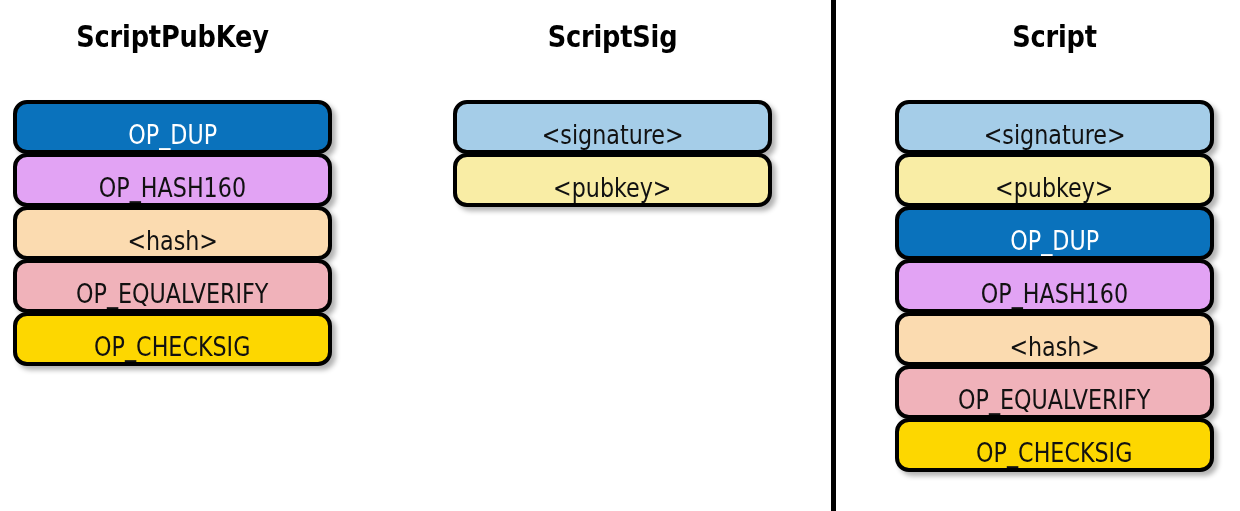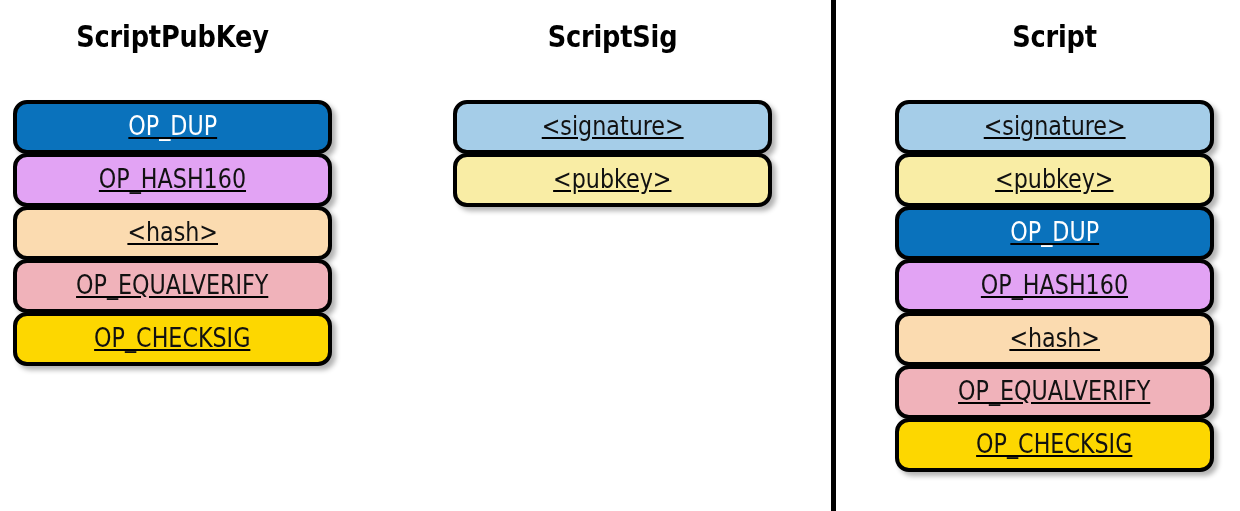--- a/index.html
+++ b/index.html
@@ -67,25 +67,24 @@
   
   .op-box {
     position: relative;
     box-sizing: border-box;
     width: 100%;
     height: 54px;
     margin-bottom: 0px;
     border: 4px solid #000000;
     border-radius: 14px;
     display: flex;
-    align-items: center;
+    align-items: flex-end;
     justify-content: center;
     box-shadow: 4px 4px 5px rgba(0,0,0,0.30);
     background: #ffffff;
-    text-decoration: underline;
   }
   .op-box + .op-box { margin-top: -1px; }
 
   .op-label {
     font-size: 26px;
     line-height: 1;
     color: #111111;
     font-family: "DejaVu Sans Condensed", "Liberation Sans Narrow", "Liberation Sans", sans-serif;
     transform: scaleX(0.95);
     white-space: nowrap;

